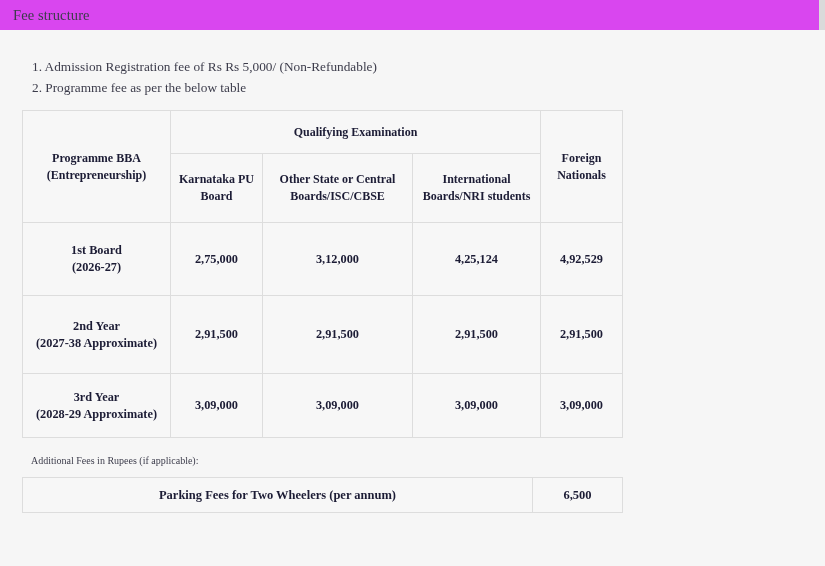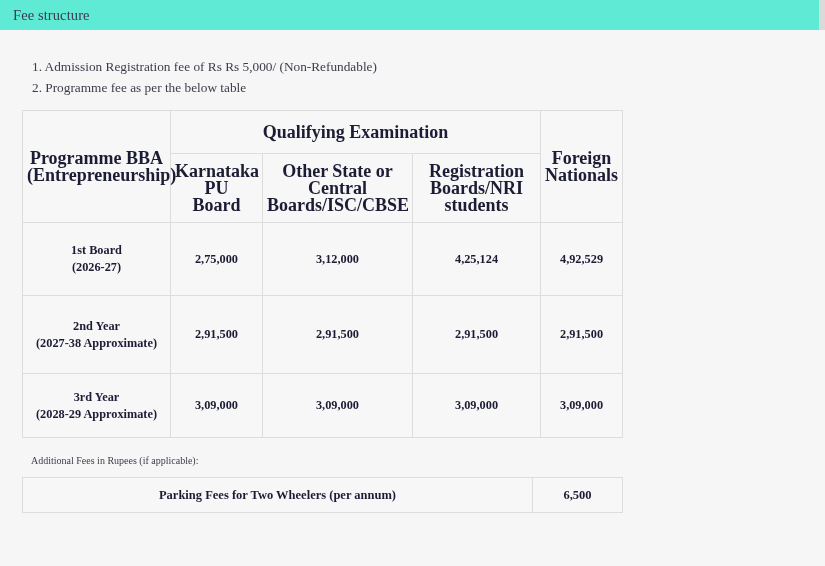--- a/index.html
+++ b/index.html
@@ -11,21 +11,21 @@
     height: 566px;
     background: #f6f6f6;
     font-family: "Liberation Serif", "DejaVu Serif", serif;
     color: #3c3c4b;
     overflow: hidden;
   }
 
   
   .titlebar {
     height: 30px;
-    background: #5eead4;
+    background: #d946ef;
     display: flex;
     align-items: center;
     padding-left: 13px;
     box-sizing: border-box;
     position: relative;
   }
   .titlebar .edge-sliver {
     position: absolute;
     right: 0;
     top: 0;
@@ -69,21 +69,21 @@
   }
   table.fee-table th,
   table.fee-table td {
     border: 1px solid #dddddd;
     text-align: center;
     vertical-align: middle;
     color: #1c1c35;
     background: #f7f7f7;
   }
   table.fee-table th {
-    font-size: 18px;
+    font-size: 12px;
     font-weight: bold;
     line-height: 17px;
     padding: 6px 4px;
   }
   table.fee-table td {
     font-size: 12.3px;
     font-weight: bold;
     line-height: 17px;
     padding: 10px 4px;
   }
@@ -173,21 +173,21 @@
         <tr>
           <th class="sub-head">
             <div>Karnataka PU</div>
             <div>Board</div>
           </th>
           <th class="sub-head">
             <div>Other State or Central</div>
             <div>Boards/ISC/CBSE</div>
           </th>
           <th class="sub-head">
-            <div>Registration</div>
+            <div>International</div>
             <div>Boards/NRI students</div>
           </th>
         </tr>
       </thead>
       <tbody>
         <tr class="year-row-1">
           <td class="year-cell">
             <div>1st Board</div>
             <div>(2026-27)</div>
           </td>

